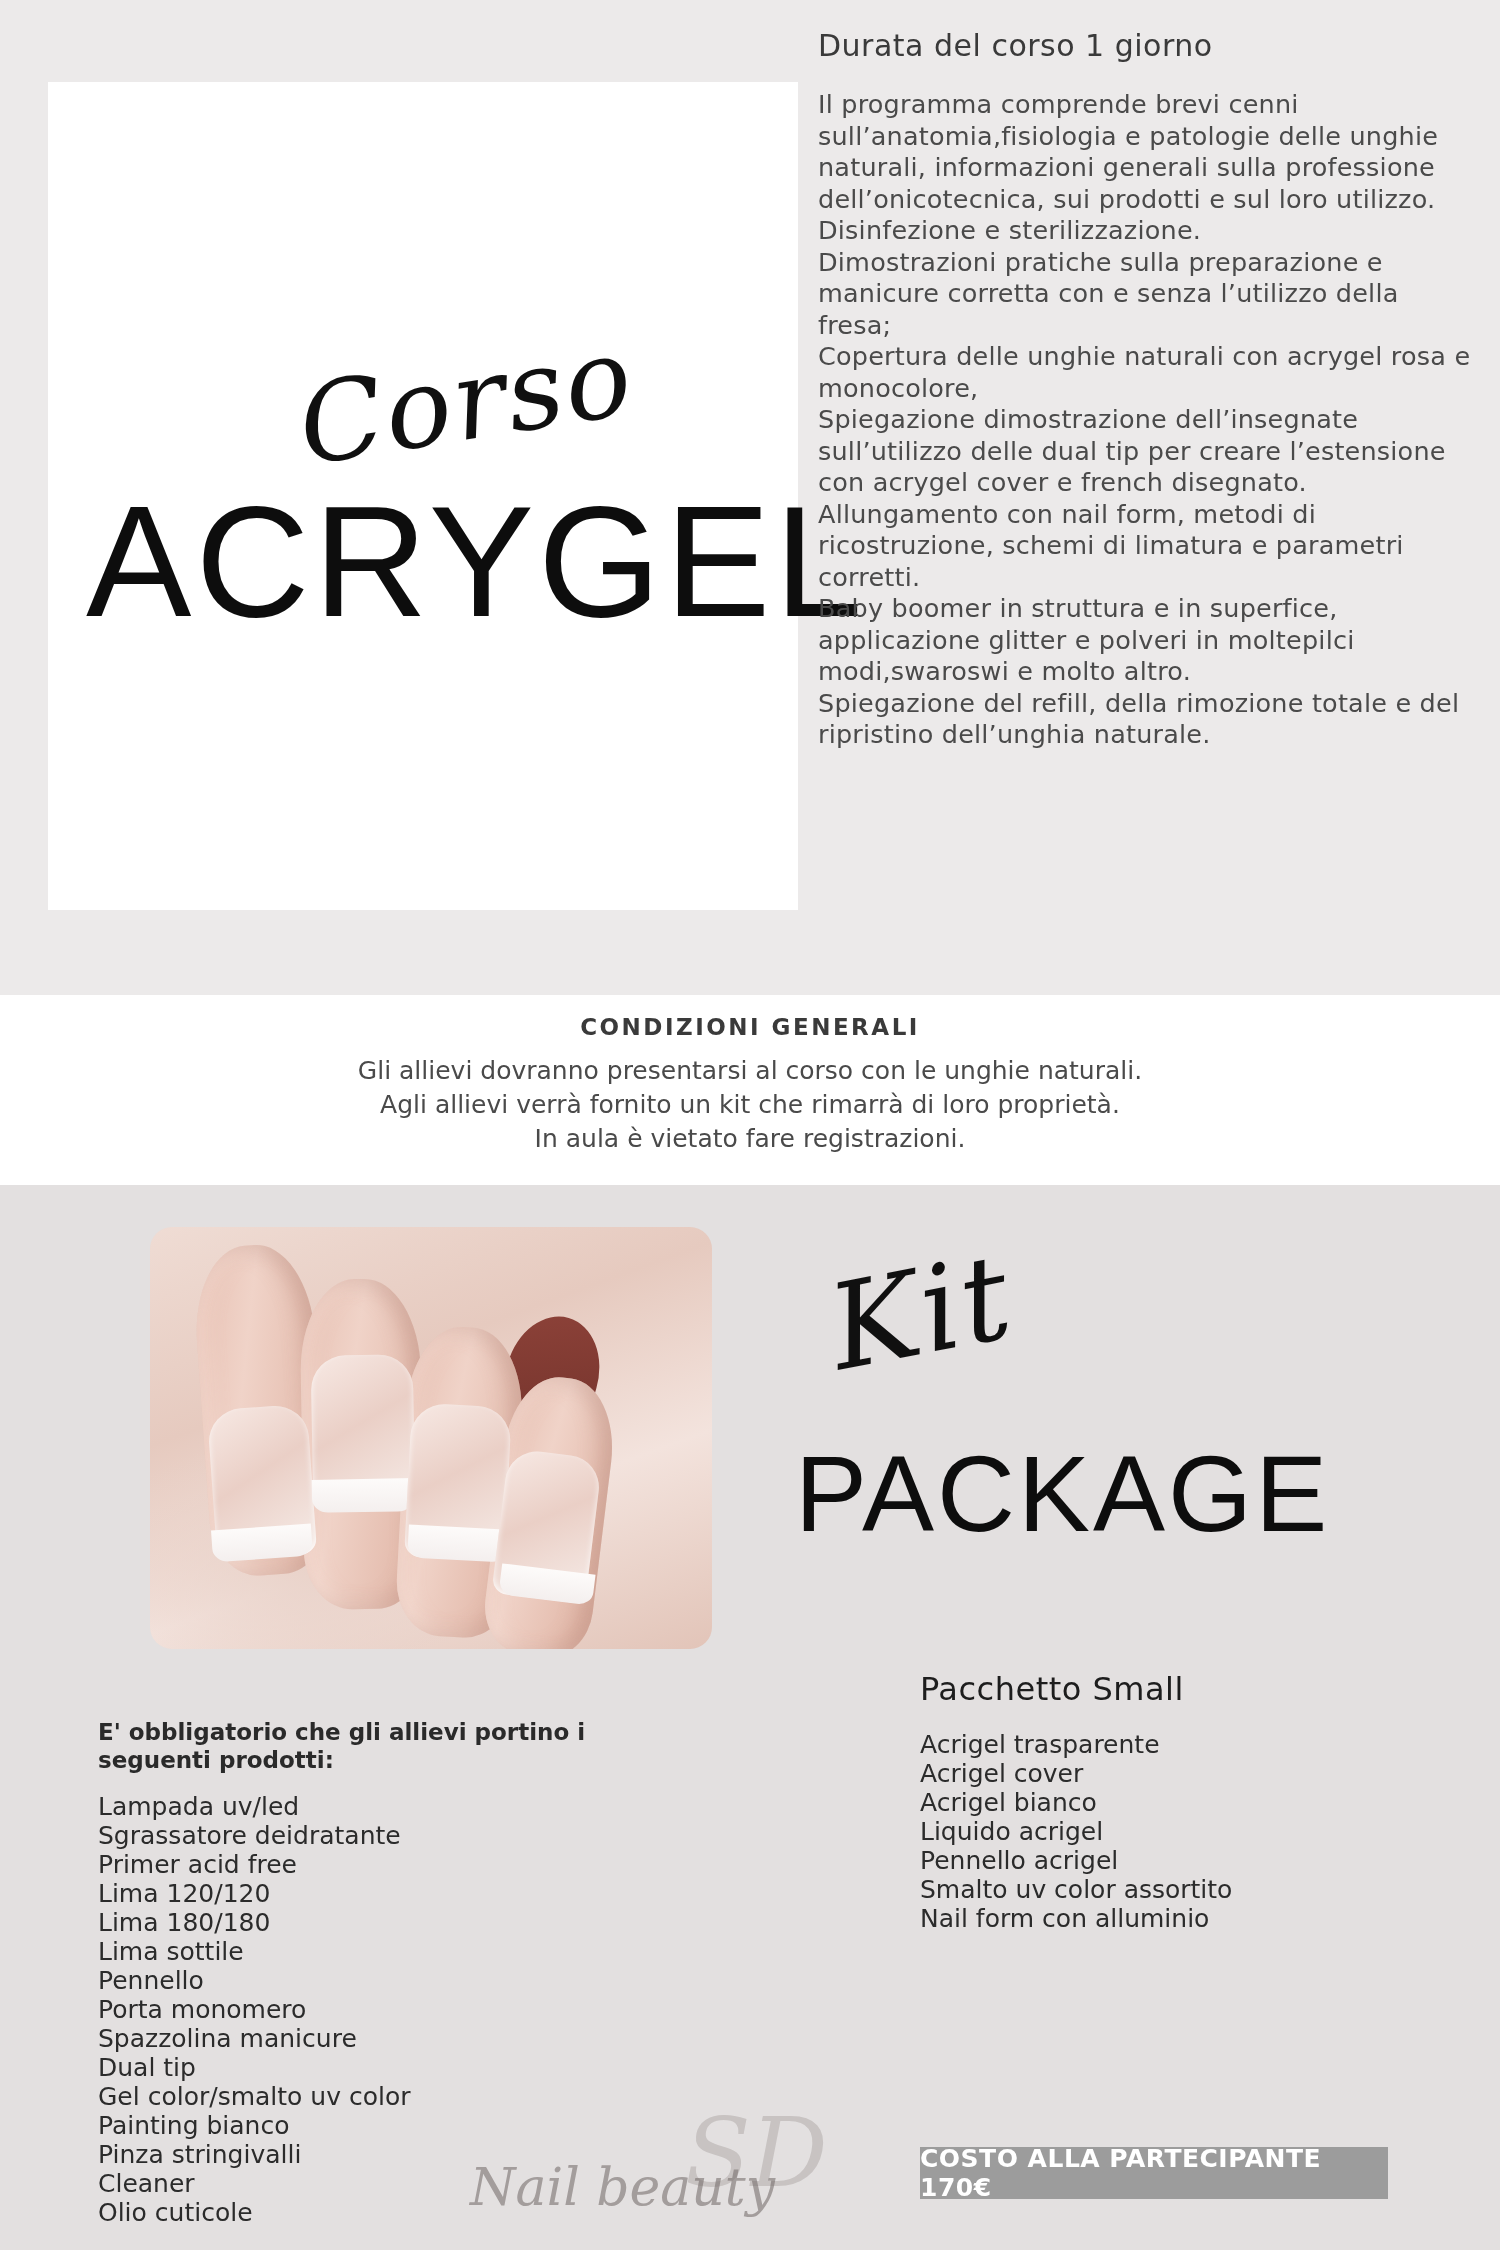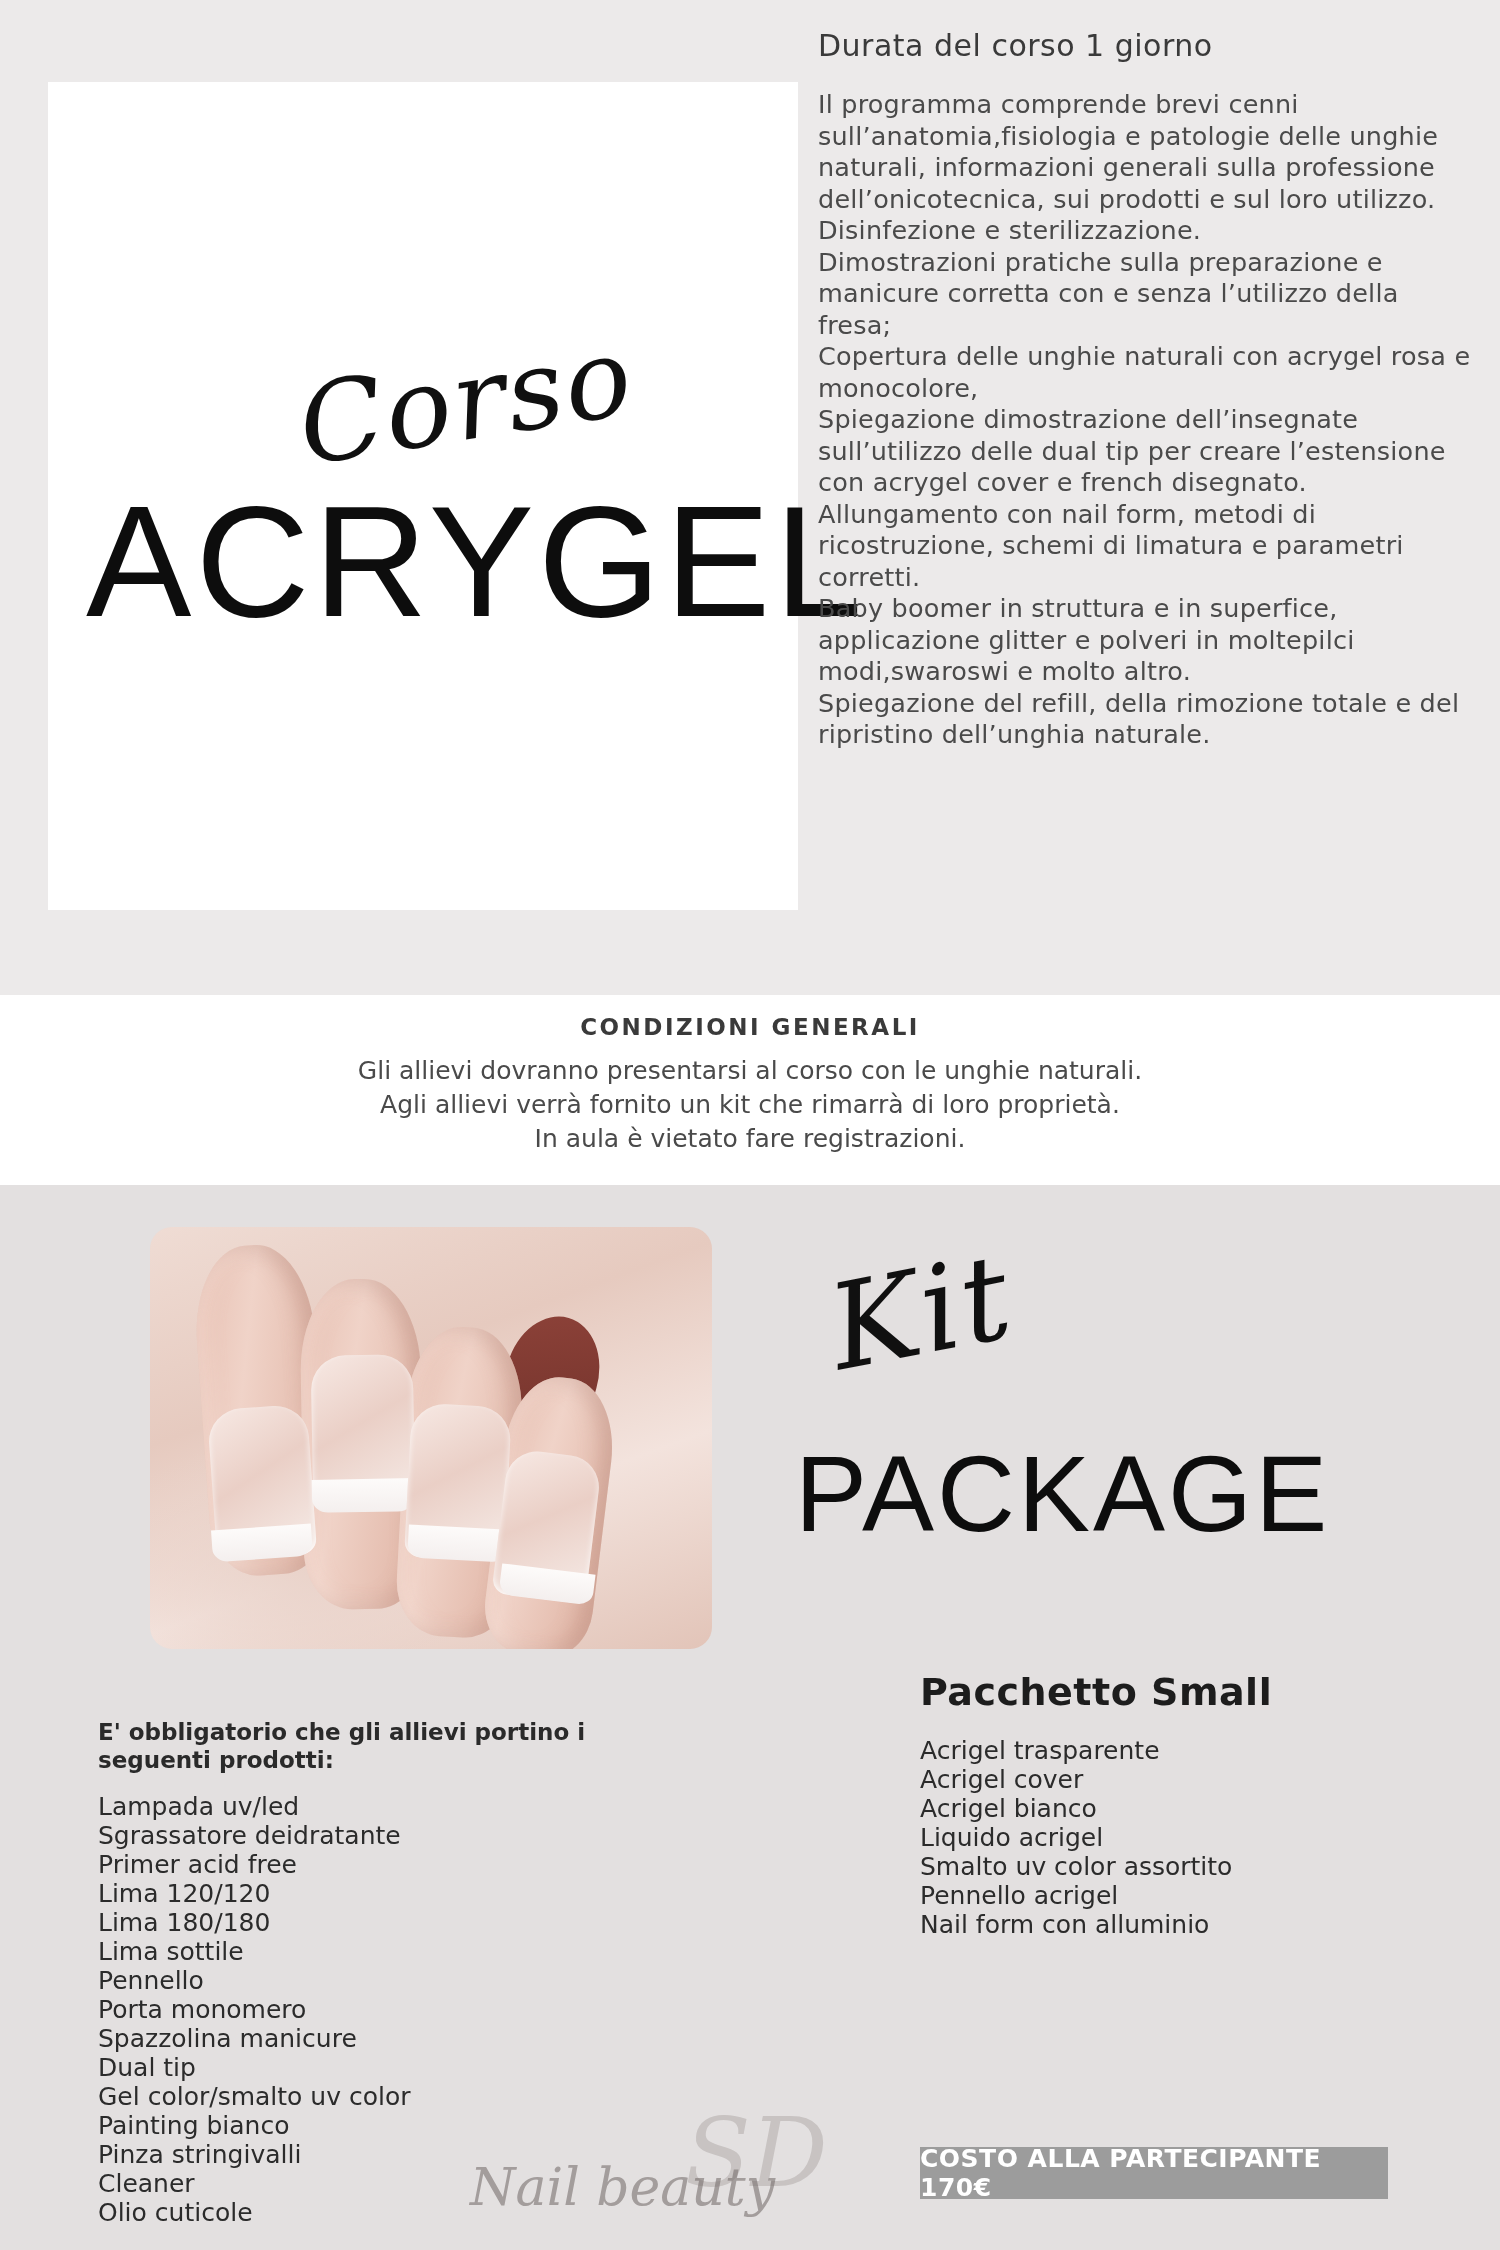--- a/index.html
+++ b/index.html
@@ -205,22 +205,22 @@
   }
 
   .right-list {
     position: absolute;
     left: 920px;
     top: 485px;
     width: 520px;
   }
   .pack-title {
     font-family: "DejaVu Sans", sans-serif;
-    font-size: 38px;
-    font-weight: bold;
+    font-size: 32px;
+    font-weight: normal;
     letter-spacing: 0.5px;
     color: #1d1d1d;
     margin-bottom: 22px;
   }
   .right-list li {
     font-family: "DejaVu Sans", sans-serif;
     font-size: 25px;
     line-height: 29px;
     color: #2b2b2b;
   }
@@ -350,22 +350,22 @@
     </ul>
   </div>
 
   <div class="right-list">
     <div class="pack-title">Pacchetto Small</div>
     <ul>
       <li>Acrigel trasparente</li>
       <li>Acrigel cover</li>
       <li>Acrigel bianco</li>
       <li>Liquido acrigel</li>
+      <li>Pennello acrigel</li>
       <li>Smalto uv color assortito</li>
-      <li>Pennello acrigel</li>
       <li>Nail form con alluminio</li>
     </ul>
   </div>
 
   <div class="price-bar">COSTO ALLA PARTECIPANTE 170€</div>
 
   <div class="watermark">
     <div class="wm-initials">SD</div>
     <div class="wm-sub">Nail beauty</div>
   </div>

